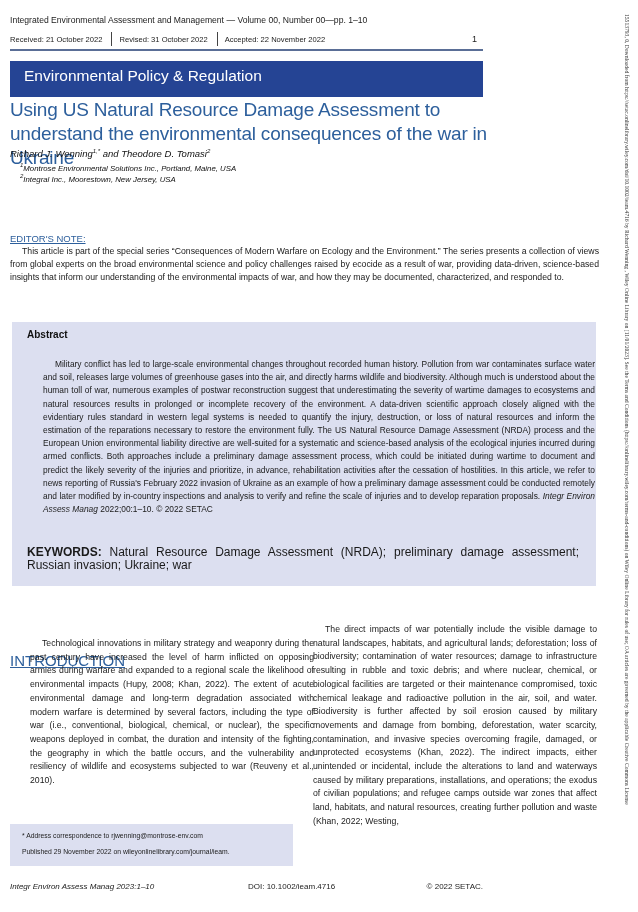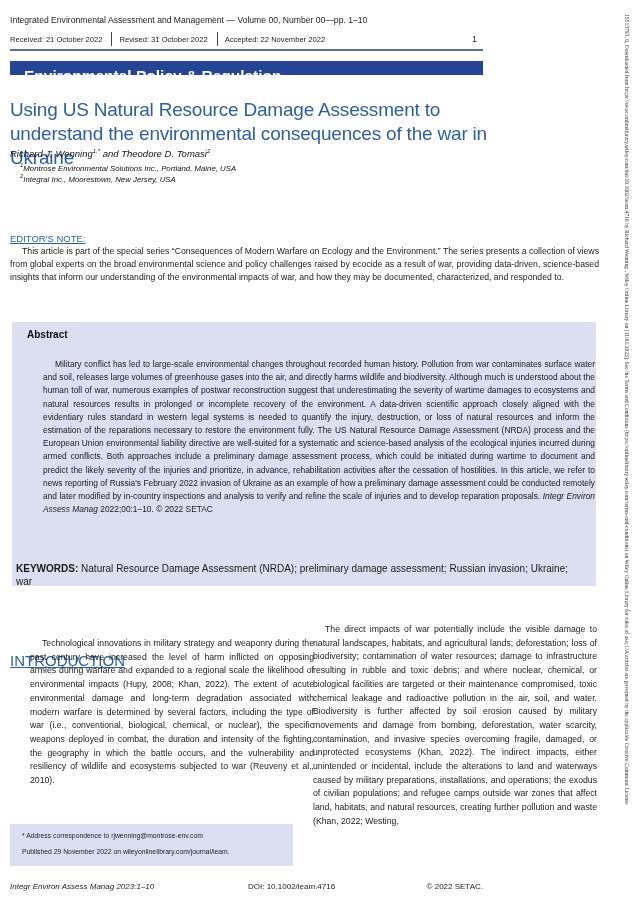--- a/index.html
+++ b/index.html
@@ -15,22 +15,22 @@
       position: absolute; left: 10px; top: 32px; width: 473px; height: 14px; font-size: 7.6px; color: #222;
       display: flex; align-items: center;
     }
     .dates .d { padding-right: 9px; white-space: nowrap; }
     .dates .sep { width: 1px; height: 14px; background: #444; margin-right: 7px; }
     .dates .pageno { margin-left: auto; font-size: 9px; padding-right: 6px; }
     .header-rule {
       position: absolute; left: 10px; top: 49px; width: 473px; height: 2px; background: #5a6e96;
     }
     .banner {
-      position: absolute; left: 10px; top: 61px; width: 473px; height: 14px; background: #254494;
-      color: #fff; font-size: 15.5px; font-weight: bold; line-height: 30px; padding-left: 14px;
+      position: absolute; left: 10px; top: 61px; width: 473px; height: 36px; background: #254494;
+      color: #fff; font-size: 15.5px; font-weight: normal; line-height: 30px; padding-left: 14px;
       box-sizing: border-box; white-space: nowrap;
     }
     .title {
       position: absolute; left: 10px; top: 98px; width: 480px;
       color: #2d5f9c; font-size: 19px; font-weight: normal; line-height: 24px; letter-spacing: -0.2px;
     }
     .authors {
       position: absolute; left: 10px; top: 148px; font-size: 9.5px; font-style: italic; color: #111;
       white-space: nowrap;
     }
@@ -52,22 +52,22 @@
       position: absolute; left: 12px; top: 322px; width: 584px; height: 264px; background: #dcdff0;
     }
     .abstract-title {
       position: absolute; left: 27px; top: 329px; font-size: 10px; font-weight: bold; color: #111;
     }
     .abstract-body {
       position: absolute; left: 27px; top: 342px; width: 552px; font-size: 8.4px; line-height: 13.2px;
       text-align: justify; color: #1a1a1a; margin: 16px;
     }
     .keywords {
-      position: absolute; left: 16px; top: 546px; width: 552px; font-size: 10px; line-height: 13.2px;
-      text-align: justify; color: #1a1a1a; margin-top: 16px;
+      position: absolute; left: 27px; top: 546px; width: 552px; font-size: 12px; line-height: 13.2px;
+      text-align: justify; color: #1a1a1a;
     }
     .keywords b { font-weight: bold; }
     .intro-head {
       position: absolute; left: 10px; top: 652px; font-size: 15px; color: #2d5f9c; white-space: nowrap; text-decoration: underline;
     }
     .col {
       position: absolute; width: 284px; font-size: 8.7px; line-height: 13.7px; text-align: justify; color: #1a1a1a;
     }
     .col.left { left: 10px; top: 637px; margin-left: 20px; }
     .col.right { left: 313px; top: 623px; }

